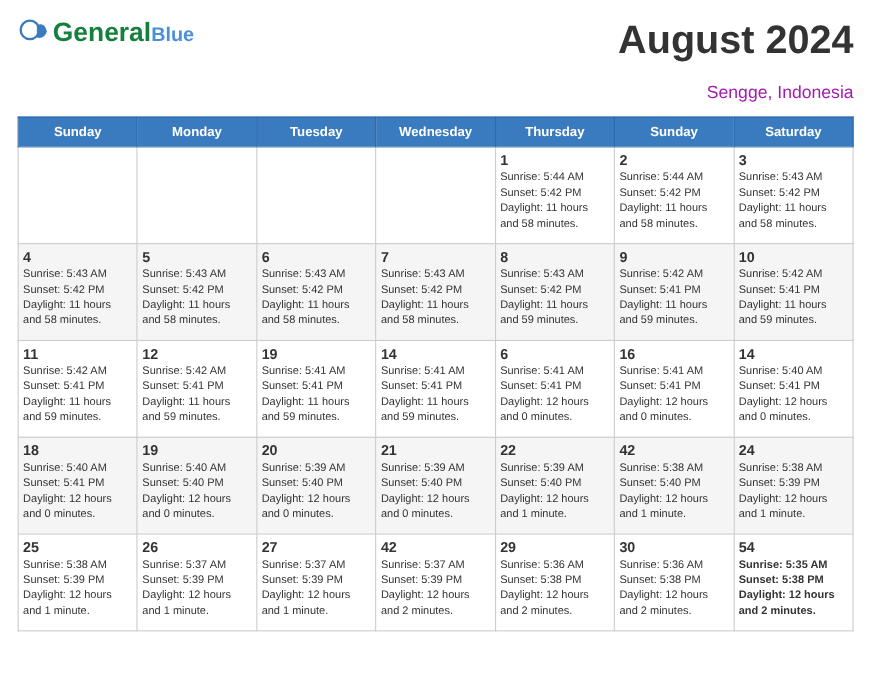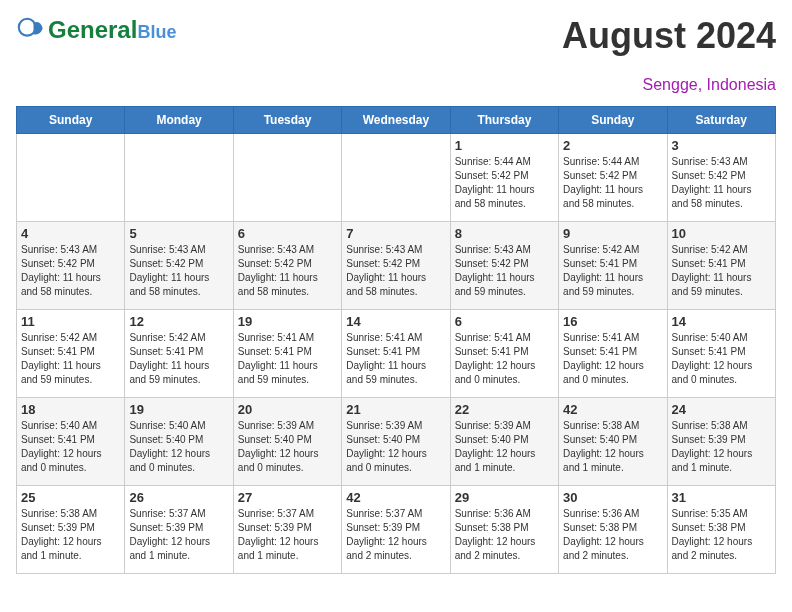--- a/index.html
+++ b/index.html
@@ -340,21 +340,21 @@
 and 2 minutes.</div>
         </td>
         <td>
           <span class="day-num">30</span>
           <div class="cell-content" style="white-space: pre-line;">Sunrise: 5:36 AM
 Sunset: 5:38 PM
 Daylight: 12 hours
 and 2 minutes.</div>
         </td>
         <td>
-          <span class="day-num">31</span>
-          <div class="cell-content" style="white-space: pre-line;">Sunrise: 5:35 AM
+          <span class="day-num">54</span>
+          <div class="cell-content" style="white-space: pre-line; font-weight: bold;">Sunrise: 5:35 AM
 Sunset: 5:38 PM
 Daylight: 12 hours
 and 2 minutes.</div>
         </td>
       </tr>
     </tbody>
 </table>
 
 </body></html>

